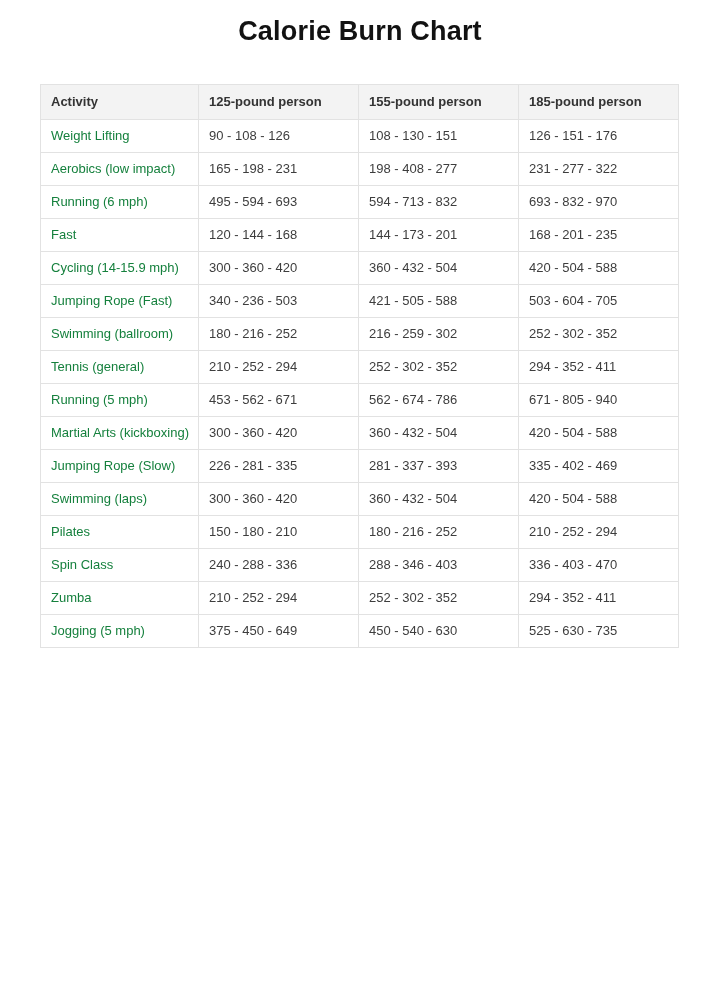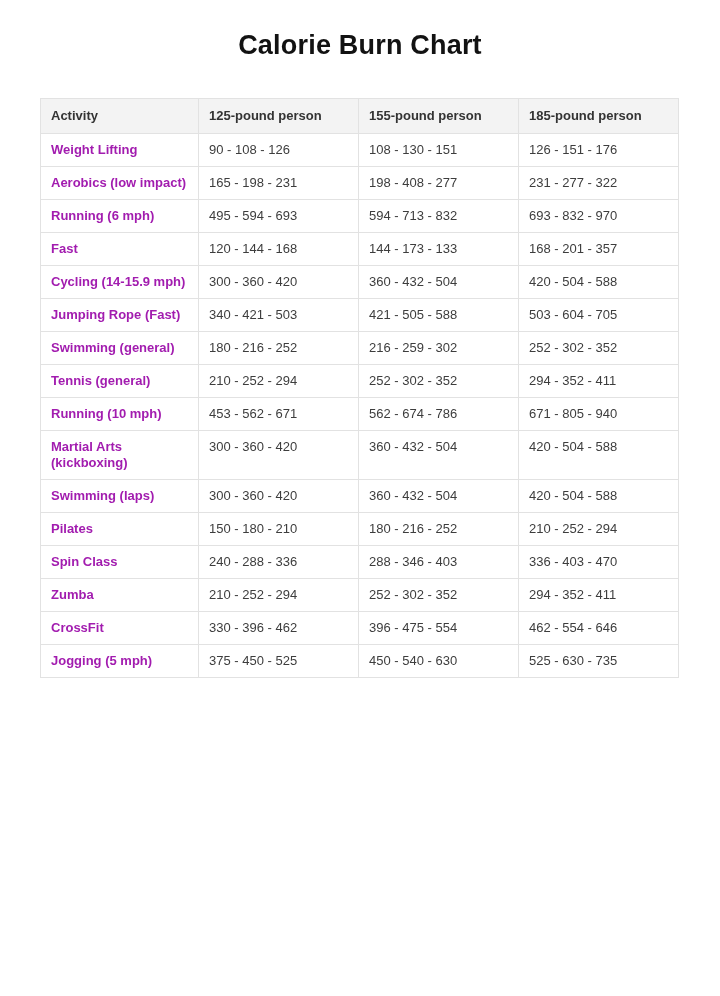--- a/index.html
+++ b/index.html
@@ -8,21 +8,21 @@
     background: #ffffff;
   }
   body {
     width: 720px;
     height: 996px;
     font-family: "Liberation Sans", sans-serif;
     color: #333333;
     overflow: hidden;
   }
   .page-title {
-    margin: 30px 0 0 0;
+    margin: 16px 0 0 0;
     text-align: center;
     font-size: 27px;
     font-weight: bold;
     color: #121212;
     letter-spacing: 0.2px;
   }
   .table-wrap {
     margin: 37px 41px 13px 40px;
   }
   table.calorie-table {
@@ -46,22 +46,22 @@
     background: #f3f3f3;
     font-weight: bold;
     color: #333333;
     padding-top: 9px;
     padding-bottom: 9px;
   }
   .calorie-table td {
     color: #3d3d3d;
   }
   .calorie-table td.activity-cell {
-    font-weight: bold;
-    color: #a21caf;
+    font-weight: normal;
+    color: #15803d;
   }
 </style>
 </head>
 <body>
 
 <h1 class="page-title">Calorie Burn Chart</h1>
 
 <div class="table-wrap">
   <table class="calorie-table">
     <colgroup>
@@ -93,58 +93,64 @@
         </tr>
         <tr>
           <td class="activity-cell">Running (6 mph)</td>
           <td class="calorie-cell">495 - 594 - 693</td>
           <td class="calorie-cell">594 - 713 - 832</td>
           <td class="calorie-cell">693 - 832 - 970</td>
         </tr>
         <tr>
           <td class="activity-cell">Fast</td>
           <td class="calorie-cell">120 - 144 - 168</td>
-          <td class="calorie-cell">144 - 173 - 133</td>
-          <td class="calorie-cell">168 - 201 - 357</td>
+          <td class="calorie-cell">144 - 173 - 201</td>
+          <td class="calorie-cell">168 - 201 - 235</td>
         </tr>
         <tr>
           <td class="activity-cell">Cycling (14-15.9 mph)</td>
           <td class="calorie-cell">300 - 360 - 420</td>
           <td class="calorie-cell">360 - 432 - 504</td>
           <td class="calorie-cell">420 - 504 - 588</td>
         </tr>
         <tr>
           <td class="activity-cell">Jumping Rope (Fast)</td>
-          <td class="calorie-cell">340 - 421 - 503</td>
+          <td class="calorie-cell">340 - 236 - 503</td>
           <td class="calorie-cell">421 - 505 - 588</td>
           <td class="calorie-cell">503 - 604 - 705</td>
         </tr>
         <tr>
-          <td class="activity-cell">Swimming (general)</td>
+          <td class="activity-cell">Swimming (ballroom)</td>
           <td class="calorie-cell">180 - 216 - 252</td>
           <td class="calorie-cell">216 - 259 - 302</td>
           <td class="calorie-cell">252 - 302 - 352</td>
         </tr>
         <tr>
           <td class="activity-cell">Tennis (general)</td>
           <td class="calorie-cell">210 - 252 - 294</td>
           <td class="calorie-cell">252 - 302 - 352</td>
           <td class="calorie-cell">294 - 352 - 411</td>
         </tr>
         <tr>
-          <td class="activity-cell">Running (10 mph)</td>
+          <td class="activity-cell">Running (5 mph)</td>
           <td class="calorie-cell">453 - 562 - 671</td>
           <td class="calorie-cell">562 - 674 - 786</td>
           <td class="calorie-cell">671 - 805 - 940</td>
         </tr>
         <tr>
           <td class="activity-cell">Martial Arts (kickboxing)</td>
           <td class="calorie-cell">300 - 360 - 420</td>
           <td class="calorie-cell">360 - 432 - 504</td>
           <td class="calorie-cell">420 - 504 - 588</td>
+        </tr>
+        <tr>
+          <td class="activity-cell">Jumping Rope (Slow)</td>
+          <td class="calorie-cell">226 - 281 - 335</td>
+          <td class="calorie-cell">281 - 337 - 393</td>
+          <td class="calorie-cell">335 - 402 - 469</td>
         </tr>
         <tr>
           <td class="activity-cell">Swimming (laps)</td>
           <td class="calorie-cell">300 - 360 - 420</td>
           <td class="calorie-cell">360 - 432 - 504</td>
           <td class="calorie-cell">420 - 504 - 588</td>
         </tr>
         <tr>
           <td class="activity-cell">Pilates</td>
           <td class="calorie-cell">150 - 180 - 210</td>
@@ -157,26 +163,20 @@
           <td class="calorie-cell">288 - 346 - 403</td>
           <td class="calorie-cell">336 - 403 - 470</td>
         </tr>
         <tr>
           <td class="activity-cell">Zumba</td>
           <td class="calorie-cell">210 - 252 - 294</td>
           <td class="calorie-cell">252 - 302 - 352</td>
           <td class="calorie-cell">294 - 352 - 411</td>
         </tr>
         <tr>
-          <td class="activity-cell">CrossFit</td>
-          <td class="calorie-cell">330 - 396 - 462</td>
-          <td class="calorie-cell">396 - 475 - 554</td>
-          <td class="calorie-cell">462 - 554 - 646</td>
-        </tr>
-        <tr>
           <td class="activity-cell">Jogging (5 mph)</td>
-          <td class="calorie-cell">375 - 450 - 525</td>
+          <td class="calorie-cell">375 - 450 - 649</td>
           <td class="calorie-cell">450 - 540 - 630</td>
           <td class="calorie-cell">525 - 630 - 735</td>
         </tr>
       </tbody>
   </table>
 </div>
 
 </body></html>

